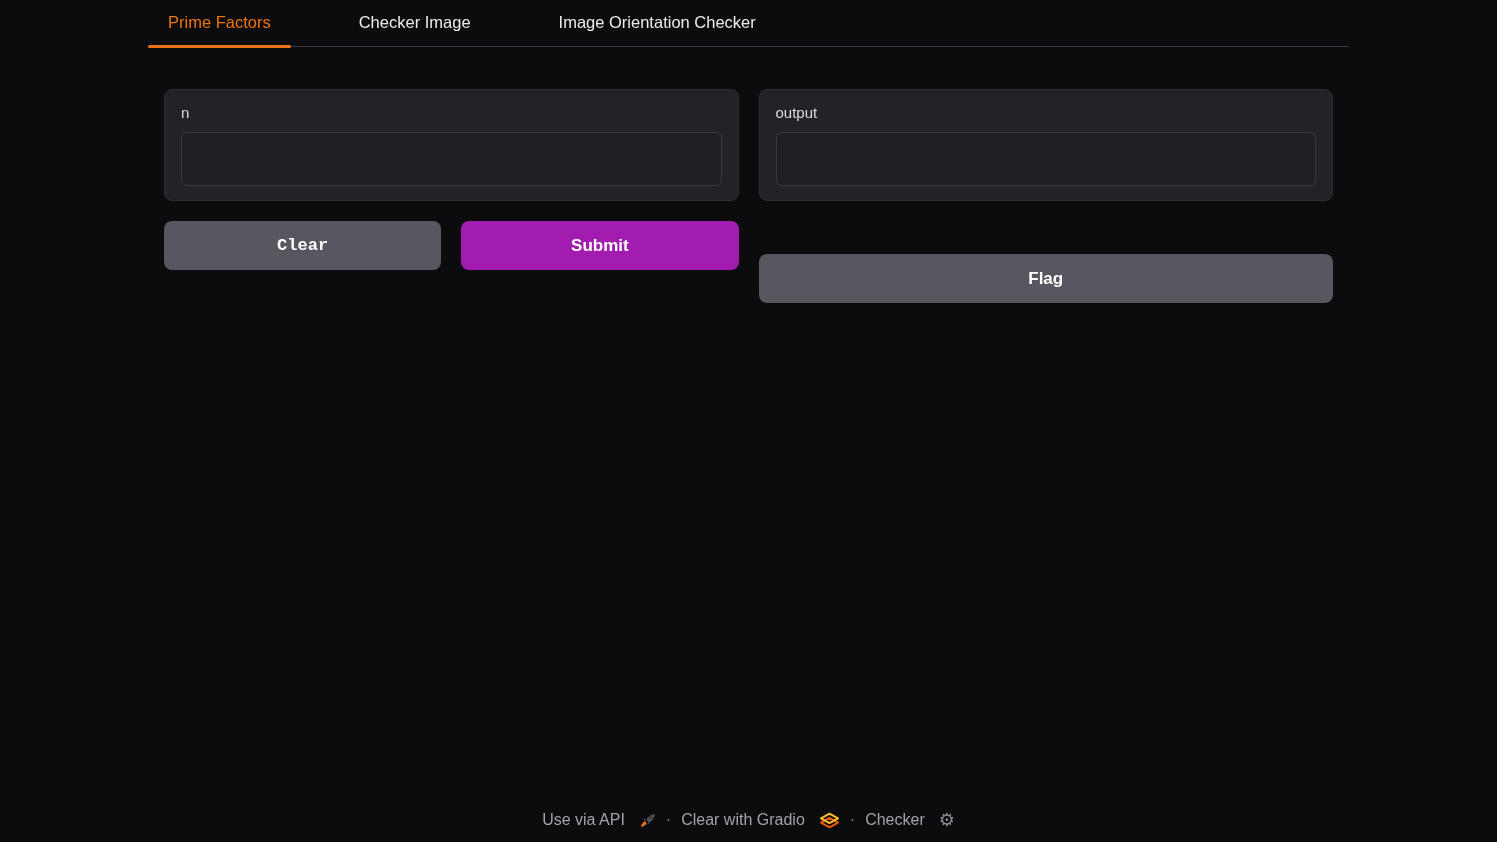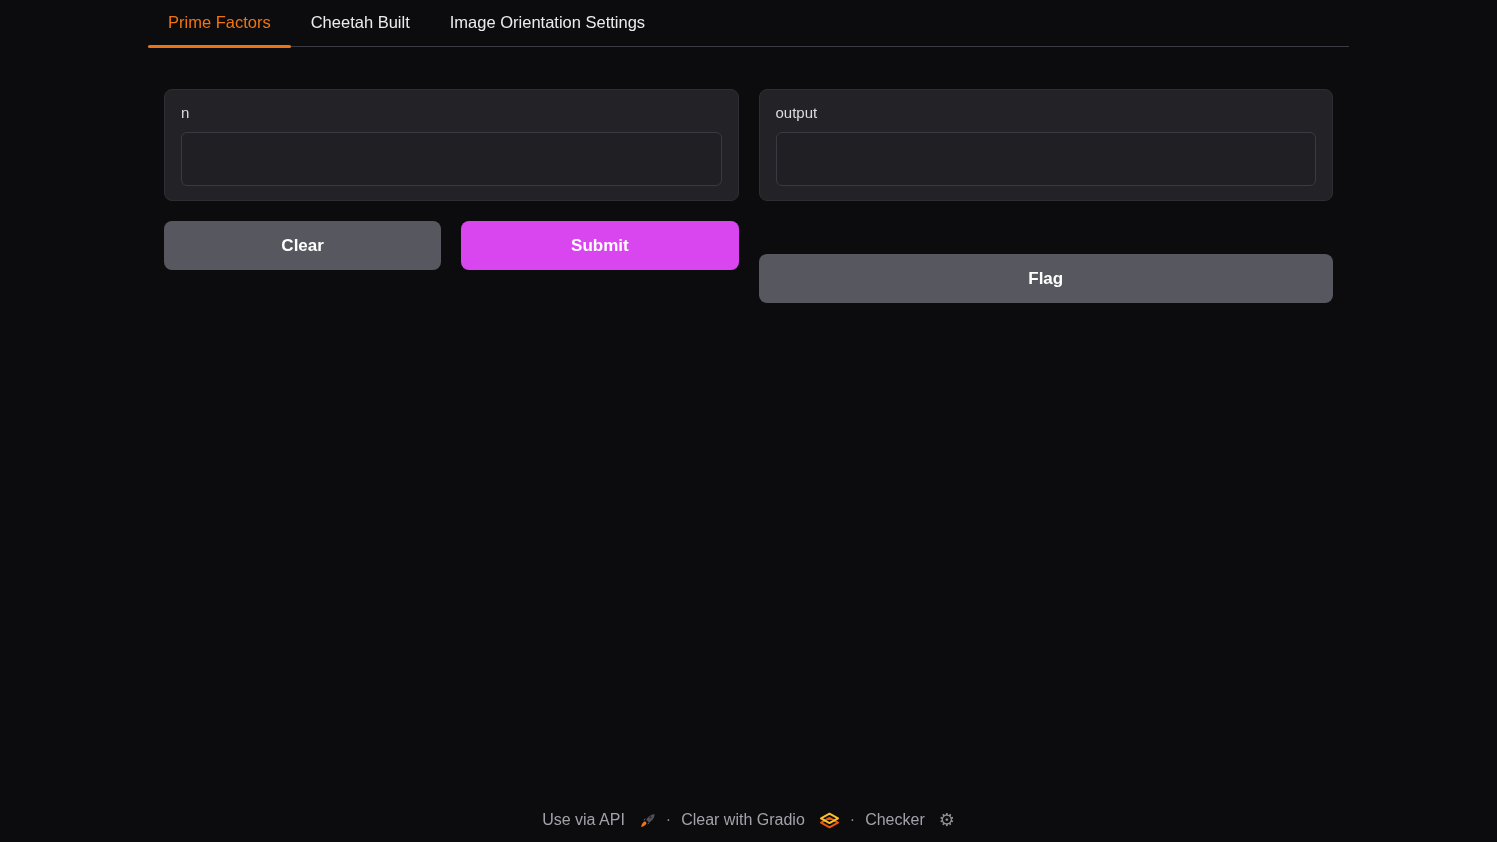--- a/index.html
+++ b/index.html
@@ -10,20 +10,21 @@
     color: #ececf0;
     overflow: hidden;
   }
   .page { display: flex; flex-direction: column; height: 842px; }
   .app { width: 1201px; margin: 0 auto; }
 
   
   .tabbar {
     display: flex;
     border-bottom: 1px solid #3a3b44;
+    gap: 48px;
   }
   .tab {
     padding: 13px 20px 14px 20px;
     font-size: 16.5px;
     font-weight: 500;
     color: #ececf0;
     cursor: pointer;
     position: relative;
     white-space: nowrap;
     background: transparent;
@@ -82,22 +83,22 @@
   .btn {
     height: 49px;
     border: none;
     border-radius: 8px;
     font-family: inherit;
     font-size: 17px;
     font-weight: 700;
     color: #ffffff;
     cursor: pointer;
   }
-  .btn.secondary { background: #57575f; flex: 1; }
-  .btn.primary   { background: #d946ef; flex: 1; }
+  .btn.secondary { background: #57575f; flex: 1; font-family: Liberation Mono, monospace; }
+  .btn.primary   { background: #a21caf; flex: 1; }
   .btn.flag      { background: #57575f; flex: 1; margin-top: 33px; }
 
   
   .footer {
     margin-top: auto;
     padding-bottom: 13px;
     display: flex;
     justify-content: center;
     align-items: center;
     gap: 10px;
@@ -122,22 +123,22 @@
   }
 </style>
 </head>
 <body>
 
 <div class="page">
   <div class="app">
 
     <div class="tabbar">
       <button class="tab active">Prime Factors</button>
-      <button class="tab">Cheetah Built</button>
-      <button class="tab">Image Orientation Settings</button>
+      <button class="tab">Checker Image</button>
+      <button class="tab">Image Orientation Checker</button>
     </div>
 
     <div class="content">
 
       <div class="row">
         <div class="block">
           <span class="block-label">n</span>
           <textarea class="textbox" placeholder="" style=""></textarea>
         </div>
         <div class="block">

